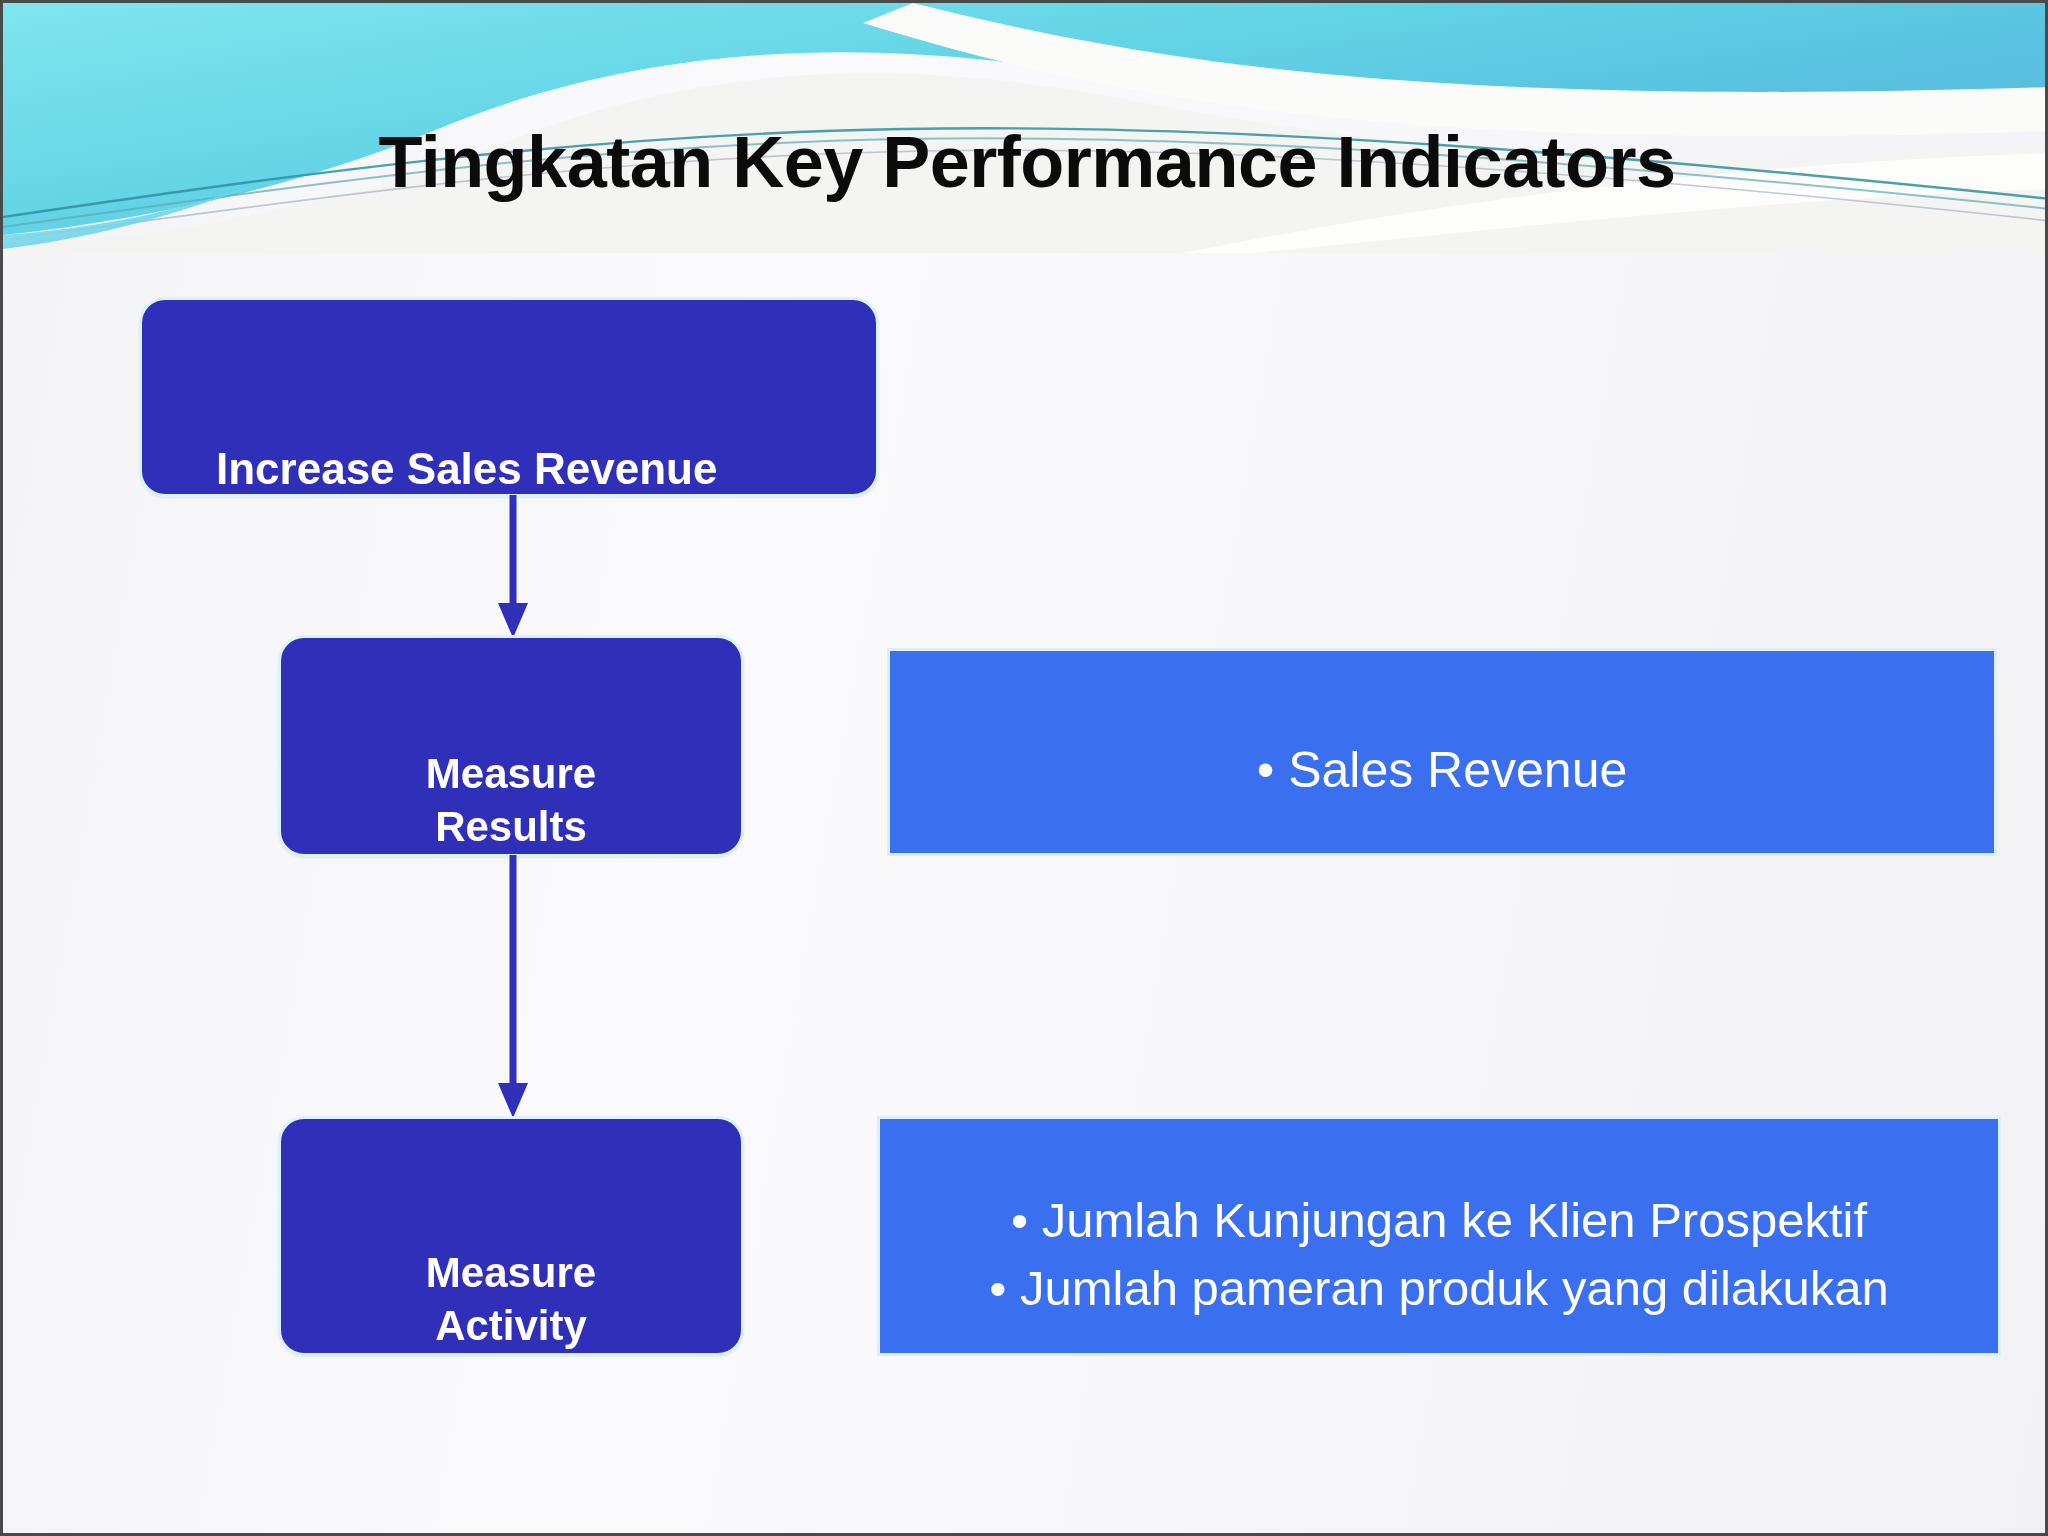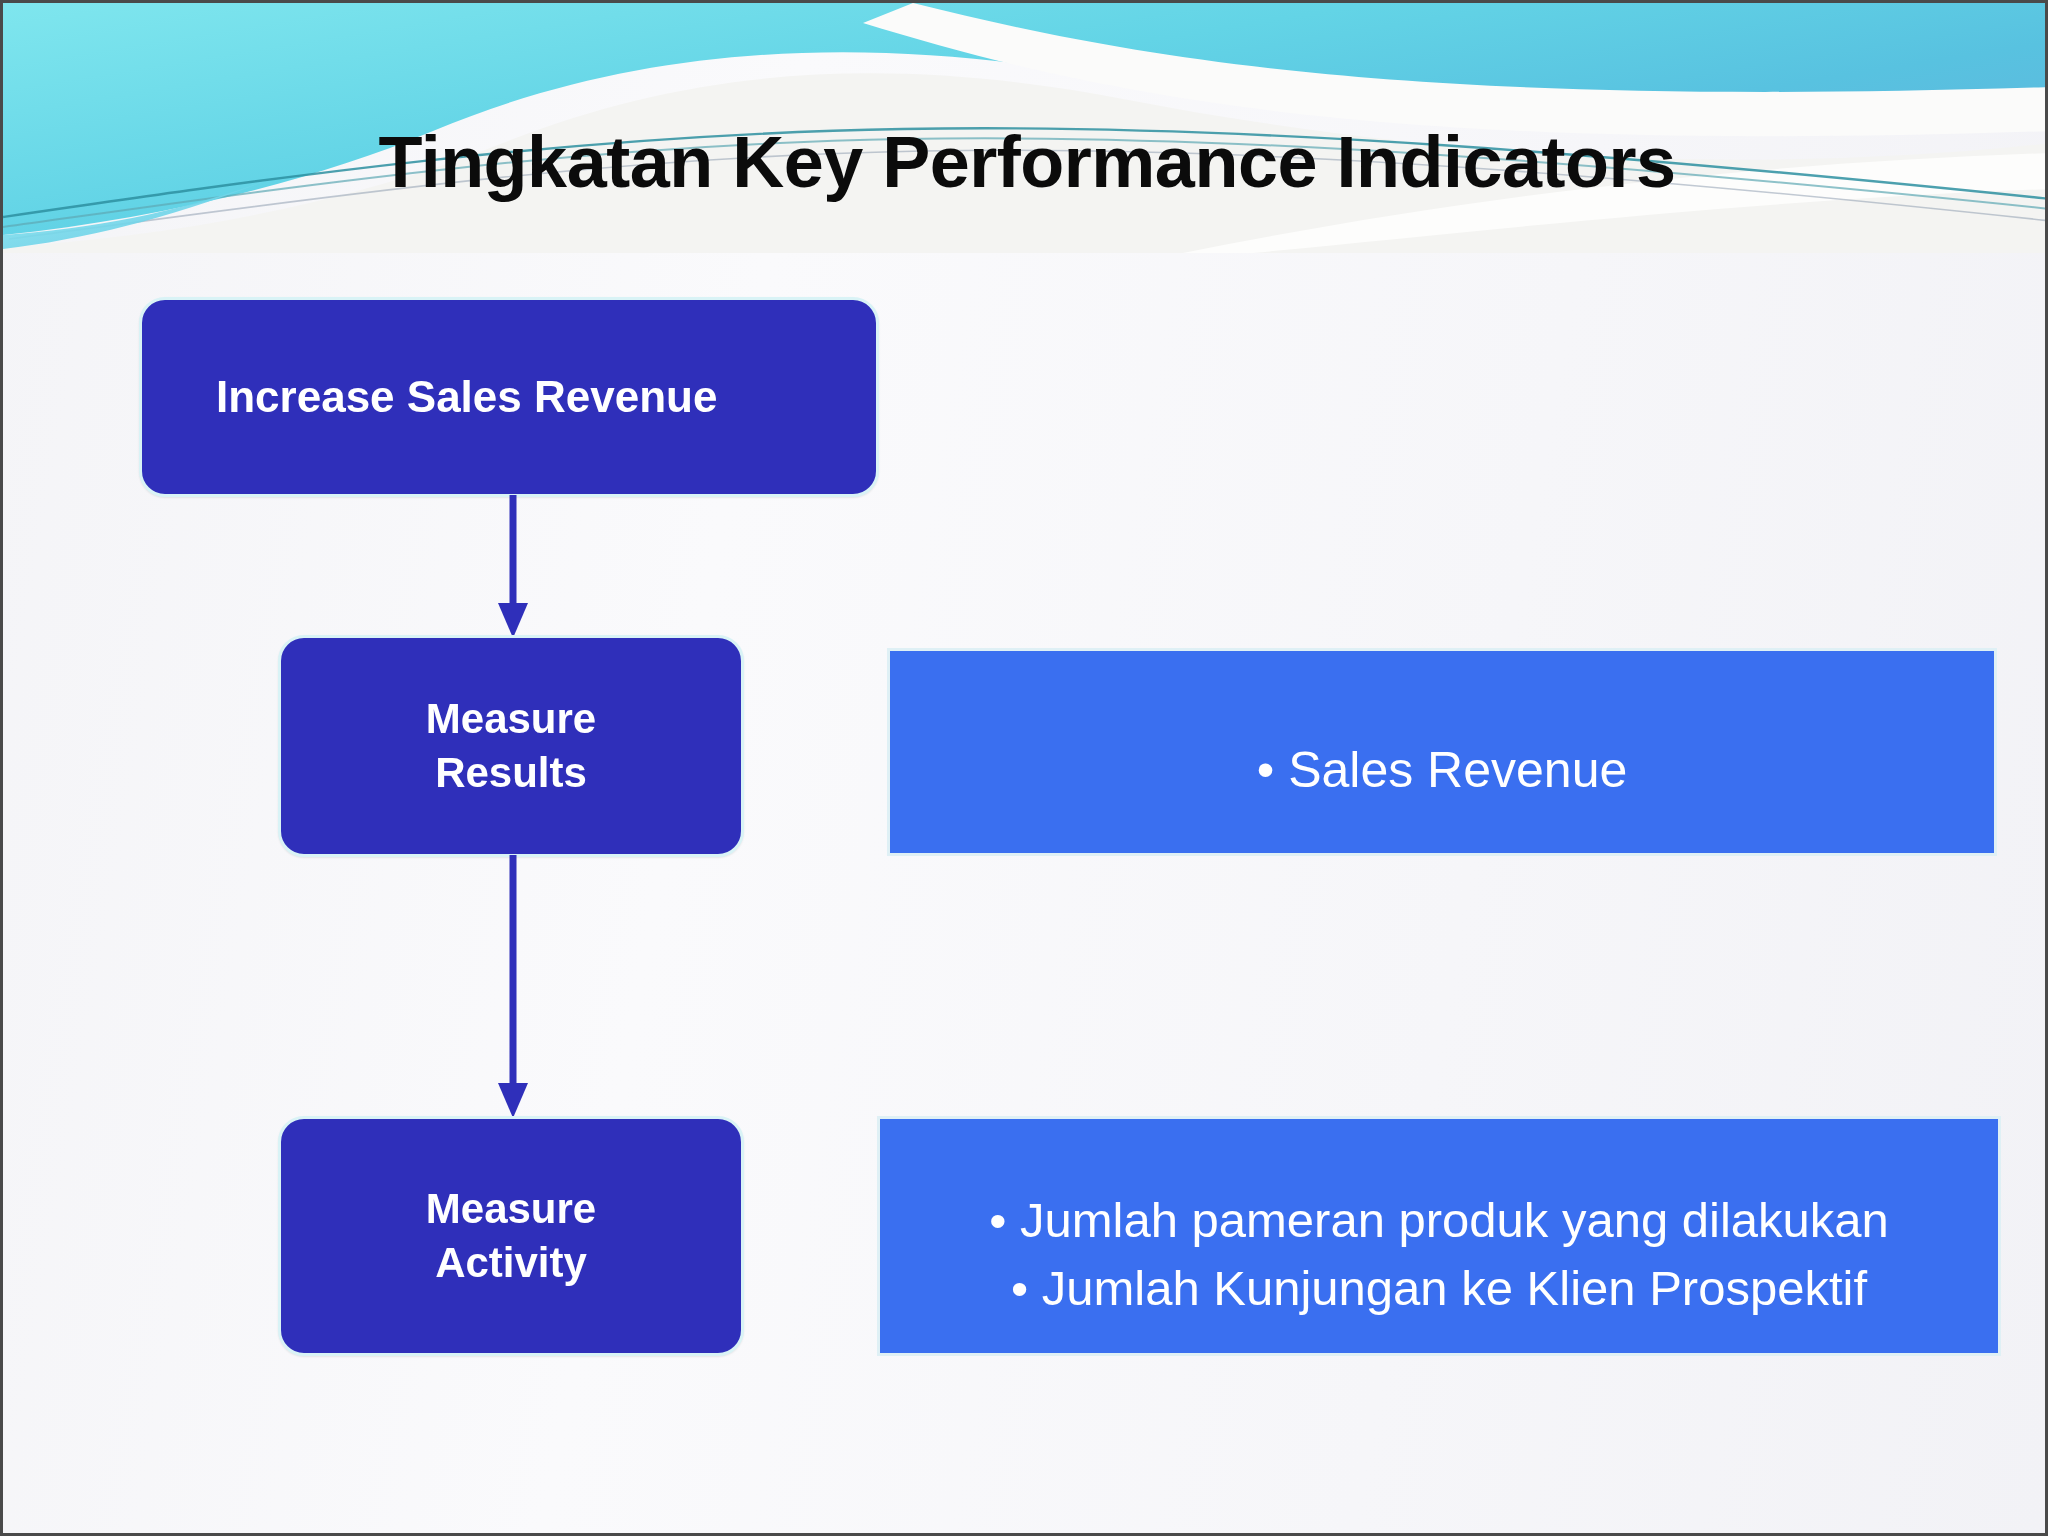--- a/index.html
+++ b/index.html
@@ -60,21 +60,21 @@
 
   
   .flow-box {
     position: absolute;
     background: #2f2fba;
     border: 3px solid #d9f3f6;
     border-radius: 26px;
     color: #ffffff;
     font-weight: bold;
     display: flex;
-    align-items: center;
+    align-items: flex-end;
     box-sizing: border-box;
     box-shadow: 0 1px 2px rgba(0,0,0,0.08);
   }
   .flow-box .label { width: 100%; }
 
   #box-goal {
     left: 136px;
     top: 294px;
     width: 740px;
     height: 200px;
@@ -230,18 +230,18 @@
   </div>
 
   <div class="kpi-panel" id="kpi-results">
     <div class="lines">
       <div>• Sales Revenue</div>
     </div>
   </div>
 
   <div class="kpi-panel" id="kpi-activity">
     <div class="lines">
+      <div>• Jumlah Kunjungan ke Klien Prospektif</div>
       <div>• Jumlah pameran produk yang dilakukan</div>
-      <div>• Jumlah Kunjungan ke Klien Prospektif</div>
     </div>
   </div>
 
 </div>
 
 </body></html>

